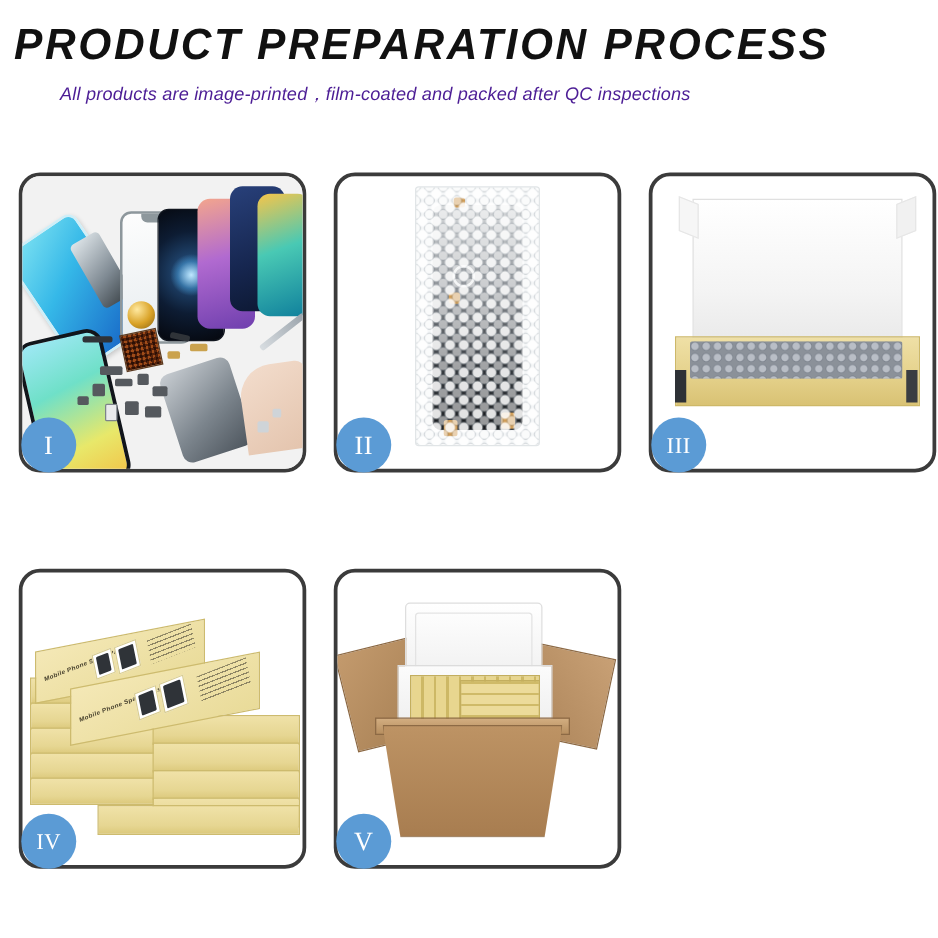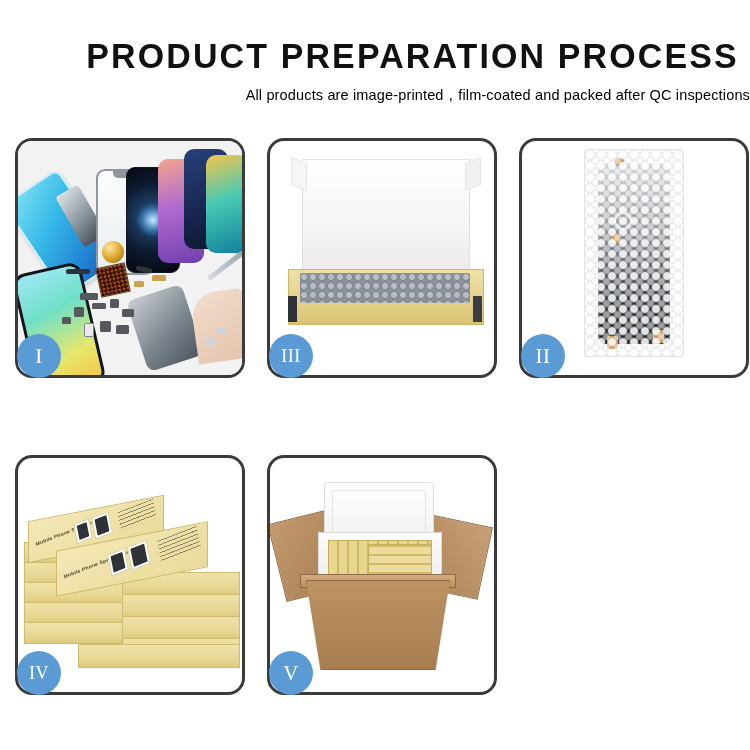--- a/index.html
+++ b/index.html
@@ -4,37 +4,38 @@
 <style>
   html,body{margin:0;padding:0;}
   body{
     width:750px;height:750px;
     background:#ffffff;
     font-family:"Liberation Sans","DejaVu Sans",sans-serif;
     overflow:hidden;
     position:relative;
   }
   
-  .header{ text-align:right; padding-top:38px; }
+  .header{ text-align:left; padding-top:18px;font-style:italic; }
   .title{
     font-size:35px;
     font-weight:700;
     letter-spacing:2.2px;
     color:#111111;
     line-height:1.05;
     transform:scaleX(0.97);
     white-space:nowrap;
   }
   .subtitle{
     margin-top:11px;
     font-size:14.5px;
     font-weight:400;
-    color:#000000;
+    color:#4c1d95;
     letter-spacing:0.15px;
     white-space:nowrap;
+    margin-left:48px;
   }
   
   .grid{
     position:absolute;
     left:15px; top:138px;
     width:720px;
     display:grid;
     grid-template-columns:230px 230px 230px;
     grid-template-rows:240px 240px;
     column-gap:22px;
@@ -362,42 +363,42 @@
         <div class="tiny" style="left:134px;top:134px;width:14px;height:6px;background:#caa24e;"></div>
         <div class="tiny" style="left:188px;top:196px;width:9px;height:9px;background:#cfd4d8;"></div>
         <div class="tiny" style="left:200px;top:186px;width:7px;height:7px;background:#cfd4d8;"></div>
       </div>
     </div>
     <div class="badge">I</div>
   </div>
 
   <div class="panel">
     <div class="inner">
-      <div class="box3-lid"></div>
-      <div class="box3-tray"></div>
-      <div class="box3-foam"></div>
-      <div class="box3-edgeL"></div>
-      <div class="box3-edgeR"></div>
-    </div>
-    <div class="badge wide">III</div>
-  </div>
-
-  <div class="panel">
-    <div class="inner">
       <div class="bubblebag">
         <div class="bb-inner"></div>
         <div class="bb-tape" style="left:30px;top:8px;width:9px;height:8px;"></div>
         <div class="bb-tape" style="left:26px;top:84px;width:9px;height:9px;"></div>
         <div class="bb-tape" style="left:22px;top:186px;width:11px;height:13px;"></div>
         <div class="bb-tape" style="left:68px;top:180px;width:11px;height:13px;"></div>
         <div class="bubbles2"></div>
         <div class="bubbles"></div>
       </div>
     </div>
     <div class="badge">II</div>
+  </div>
+
+  <div class="panel">
+    <div class="inner">
+      <div class="box3-lid"></div>
+      <div class="box3-tray"></div>
+      <div class="box3-foam"></div>
+      <div class="box3-edgeL"></div>
+      <div class="box3-edgeR"></div>
+    </div>
+    <div class="badge wide">III</div>
   </div>
 
   <div class="panel">
     <div class="inner">
       <div class="stack">
 
         <div class="sb" style="left:2px;top:62px;width:100px;height:20px;"></div>
         <div class="sb" style="left:2px;top:82px;width:100px;height:20px;"></div>
         <div class="sb" style="left:2px;top:102px;width:100px;height:20px;"></div>
         <div class="sb" style="left:2px;top:122px;width:100px;height:20px;"></div>

